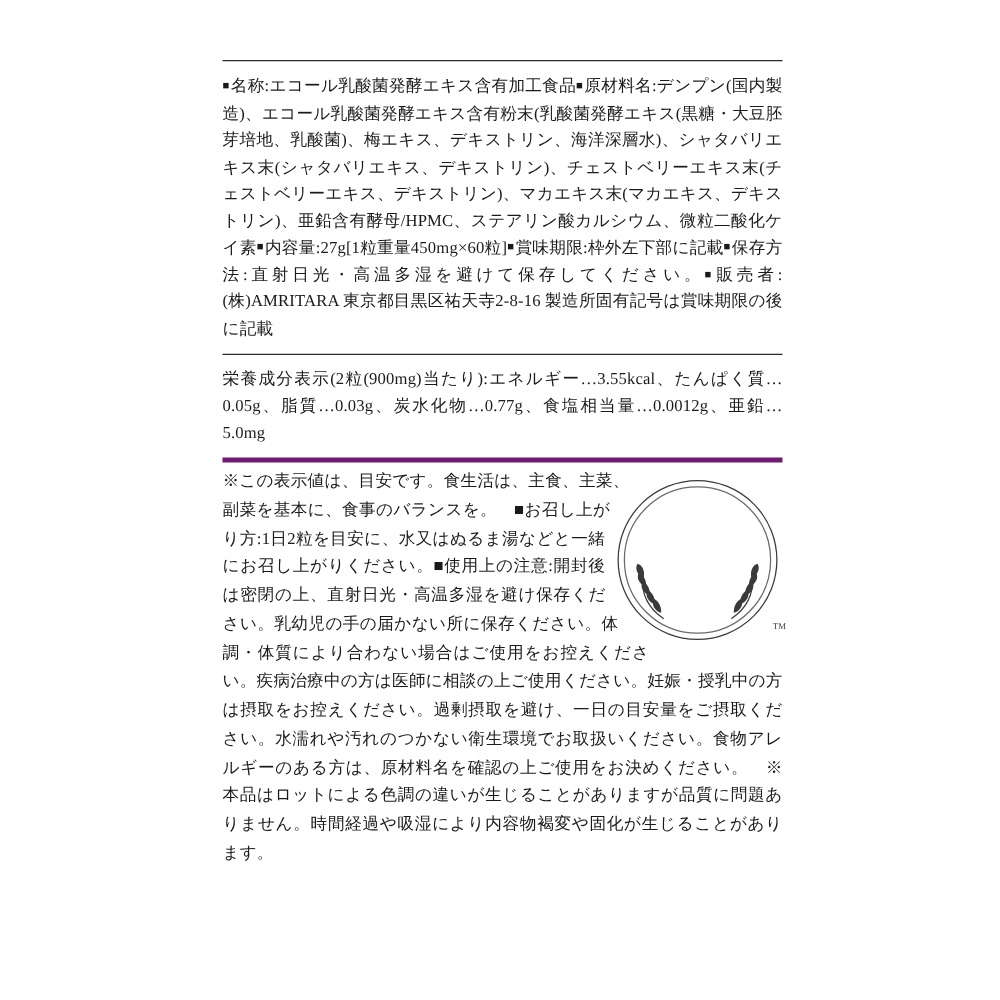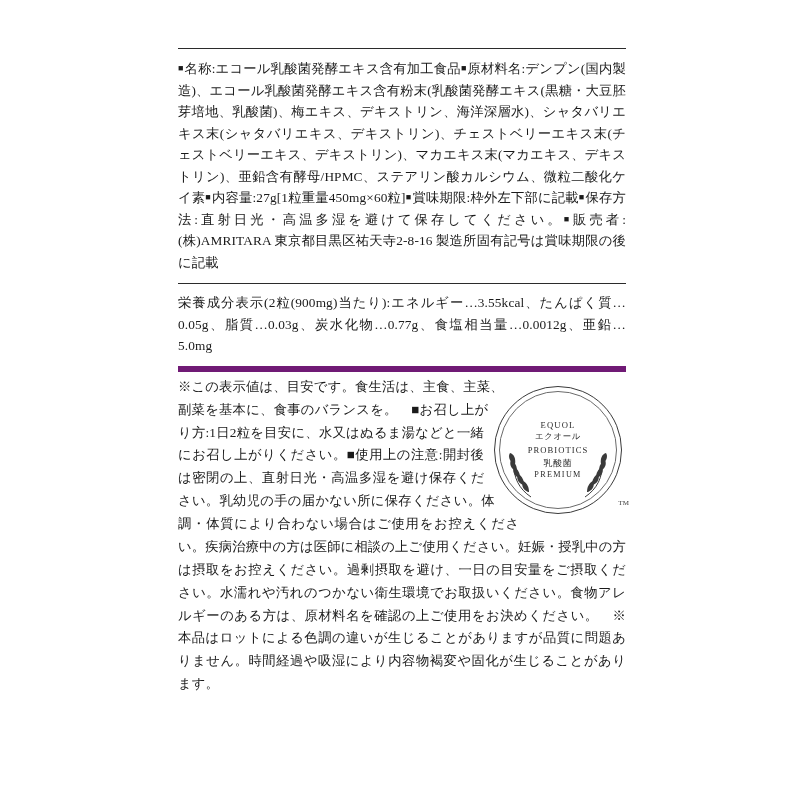--- a/index.html
+++ b/index.html
@@ -33,21 +33,21 @@
     border-bottom: 1px solid #2b2b2b;
     padding: 9px 0 10px 0;
     font-size: 13.3px;
     line-height: 1.62;
     letter-spacing: 0.01em;
     text-align: justify;
     text-justify: inter-character;
   }
   
   .block-nutrition {
-    border-bottom: 6px solid #701a75;
+    border-bottom: 4px solid #701a75;
     padding: 8px 0 9px 0;
     font-size: 13.3px;
     line-height: 1.62;
     letter-spacing: 0.01em;
     text-align: justify;
     text-justify: inter-character;
   }
   
   .block-amounts {
     padding: 8px 0 2px 0;
@@ -162,27 +162,20 @@
             <path d="M23 45 C18 43 16 38 18 34 C22 36 24 40 24 45 Z" fill="#3a3a3a"></path>
           </svg>
           <svg class="seal-leaf-r" viewBox="0 0 34 52">
             <path d="M8 50 C20 42 26 30 25 16" stroke="#3a3a3a" stroke-width="1" fill="none"></path>
             <path d="M25 17 C30 14 31 9 29 6 C25 7 23 12 24 17 Z" fill="#3a3a3a"></path>
             <path d="M23 24 C28 22 30 17 28 13 C24 15 22 19 22 24 Z" fill="#3a3a3a"></path>
             <path d="M20 31 C25 29 27 24 25 20 C21 22 19 26 19 31 Z" fill="#3a3a3a"></path>
             <path d="M16 38 C21 36 23 31 21 27 C17 29 15 33 15 38 Z" fill="#3a3a3a"></path>
             <path d="M11 45 C16 43 18 38 16 34 C12 36 10 40 10 45 Z" fill="#3a3a3a"></path>
           </svg>
-          <div class="seal-inner">
-            <div class="seal-l1">EQUOL</div>
-            <div class="seal-l2">エクオール</div>
-            <div class="seal-l3">PROBIOTICS</div>
-            <div class="seal-l4">乳酸菌</div>
-            <div class="seal-l5">PREMIUM</div>
-          </div>
           <span class="seal-tm">TM</span>
         </div>
       </div>
       <span>※この表示値は、目安です。食生活は、主食、主菜、副菜を基本に、食事のバランスを。　■お召し上がり方:1日2粒を目安に、水又はぬるま湯などと一緒にお召し上がりください。■使用上の注意:開封後は密閉の上、直射日光・高温多湿を避け保存ください。乳幼児の手の届かない所に保存ください。体調・体質により合わない場合はご使用をお控えください。疾病治療中の方は医師に相談の上ご使用ください。妊娠・授乳中の方は摂取をお控えください。過剰摂取を避け、一日の目安量をご摂取ください。水濡れや汚れのつかない衛生環境でお取扱いください。食物アレルギーのある方は、原材料名を確認の上ご使用をお決めください。　※本品はロットによる色調の違いが生じることがありますが品質に問題ありません。時間経過や吸湿により内容物褐変や固化が生じることがあります。</span>
     </div>
 
   </div>
 </div>
 
 </body></html>

